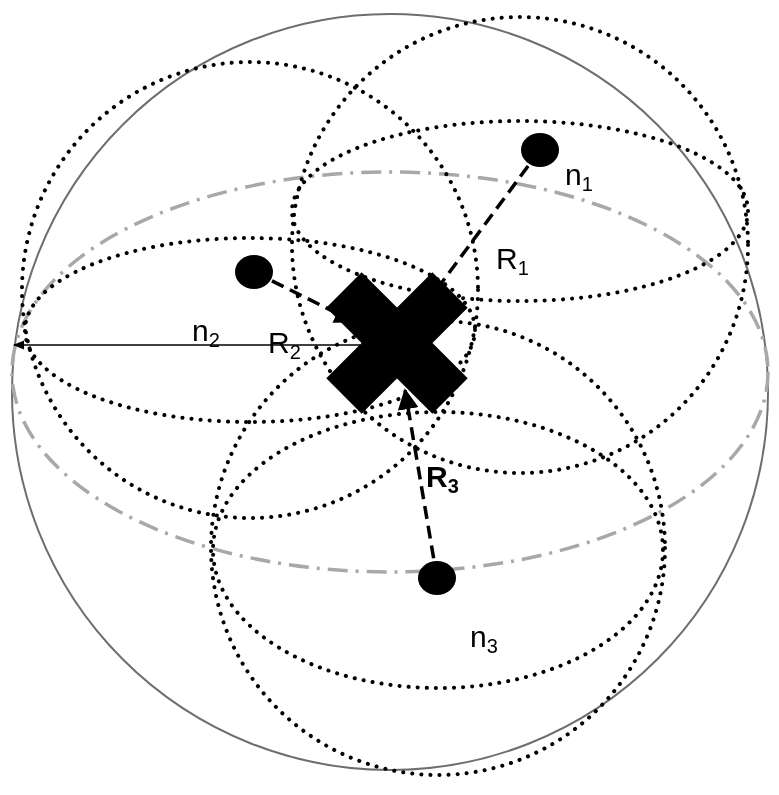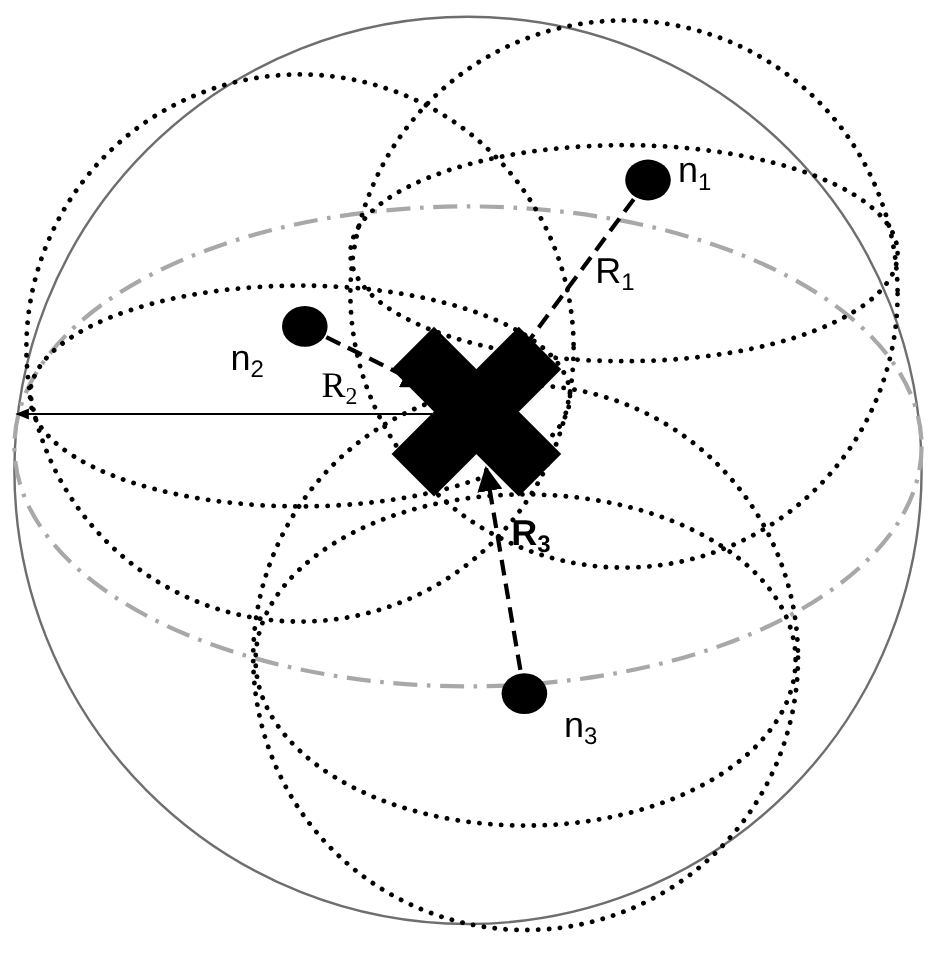--- a/index.html
+++ b/index.html
@@ -1,18 +1,18 @@
 <!DOCTYPE html>
 <html><head>
 <meta charset="utf-8">
 <style>
   html, body { margin: 0; padding: 0; background: #ffffff; }
   #stage { position: relative; width: 779px; height: 795px; overflow: hidden; background: #ffffff; }
   svg { position: absolute; left: 0; top: 0; }
-  .lbl { position: absolute; font-family: "Liberation Sans", "DejaVu Sans", sans-serif; color: #000; font-size: 30px; line-height: 1; white-space: nowrap; }
+  .lbl { position: absolute; font-family: "Liberation Sans", "DejaVu Sans", sans-serif; color: #000; font-size: 30px; line-height: 1; white-space: nowrap; margin-top: 32px; }
   .lbl sub { font-size: 20px; vertical-align: -6px; }
 </style>
 </head>
 <body>
 
 <div id="stage">
   <svg id="svg" width="779" height="795" viewBox="0 0 779 795">
     <defs>
       <marker id="arrowHead" viewBox="0 0 10 10" refX="9" refY="5" markerWidth="6" markerHeight="6" orient="auto-start-reverse">
         <path d="M0,0 L10,5 L0,10 z" fill="#000"></path>
@@ -51,15 +51,15 @@
         <ellipse cx="540" cy="150" rx="19" ry="17" fill="#000"></ellipse>
         <ellipse cx="254" cy="272" rx="19" ry="17" fill="#000"></ellipse>
         <ellipse cx="437" cy="578" rx="19" ry="17" fill="#000"></ellipse>
       </g>
   </svg>
 
   <div class="lbl" id="lbl-n1" style="left: 565px; top: 128px;"><span>n</span><sub>1</sub></div>
   <div class="lbl" id="lbl-n2" style="left: 192px; top: 284px;"><span>n</span><sub>2</sub></div>
   <div class="lbl" id="lbl-n3" style="left: 470px; top: 590px;"><span>n</span><sub>3</sub></div>
   <div class="lbl" id="lbl-r1" style="left: 496px; top: 212px;"><span>R</span><sub>1</sub></div>
-  <div class="lbl" id="lbl-r2" style="left: 268px; top: 307px; font-family: Liberation Serif, serif;"><span>R</span><sub>2</sub></div>
+  <div class="lbl" id="lbl-r2" style="left: 268px; top: 296px;"><span>R</span><sub>2</sub></div>
   <div class="lbl" id="lbl-r3" style="left: 426px; top: 430px; font-weight: bold;"><span>R</span><sub>3</sub></div>
 </div>
 
 </body></html>

